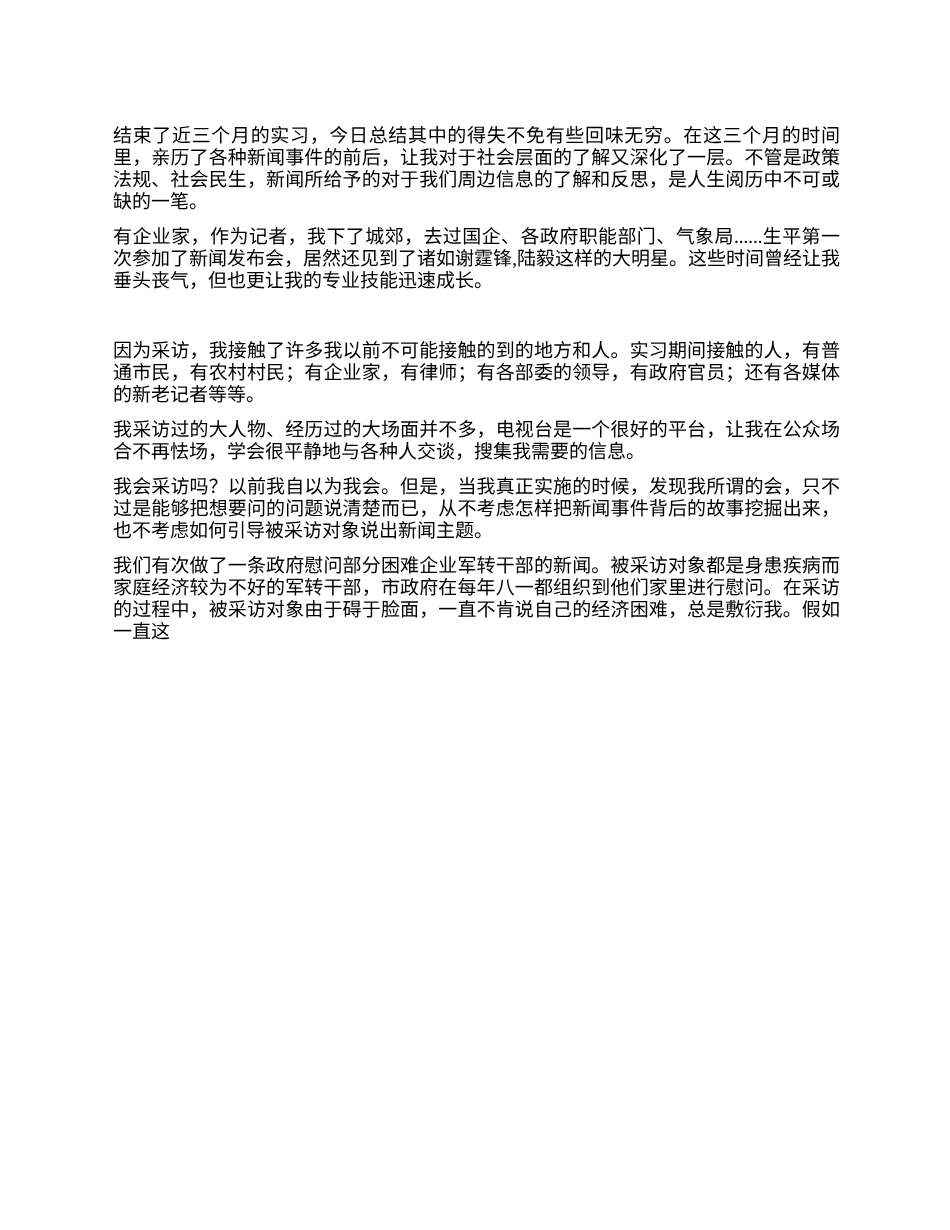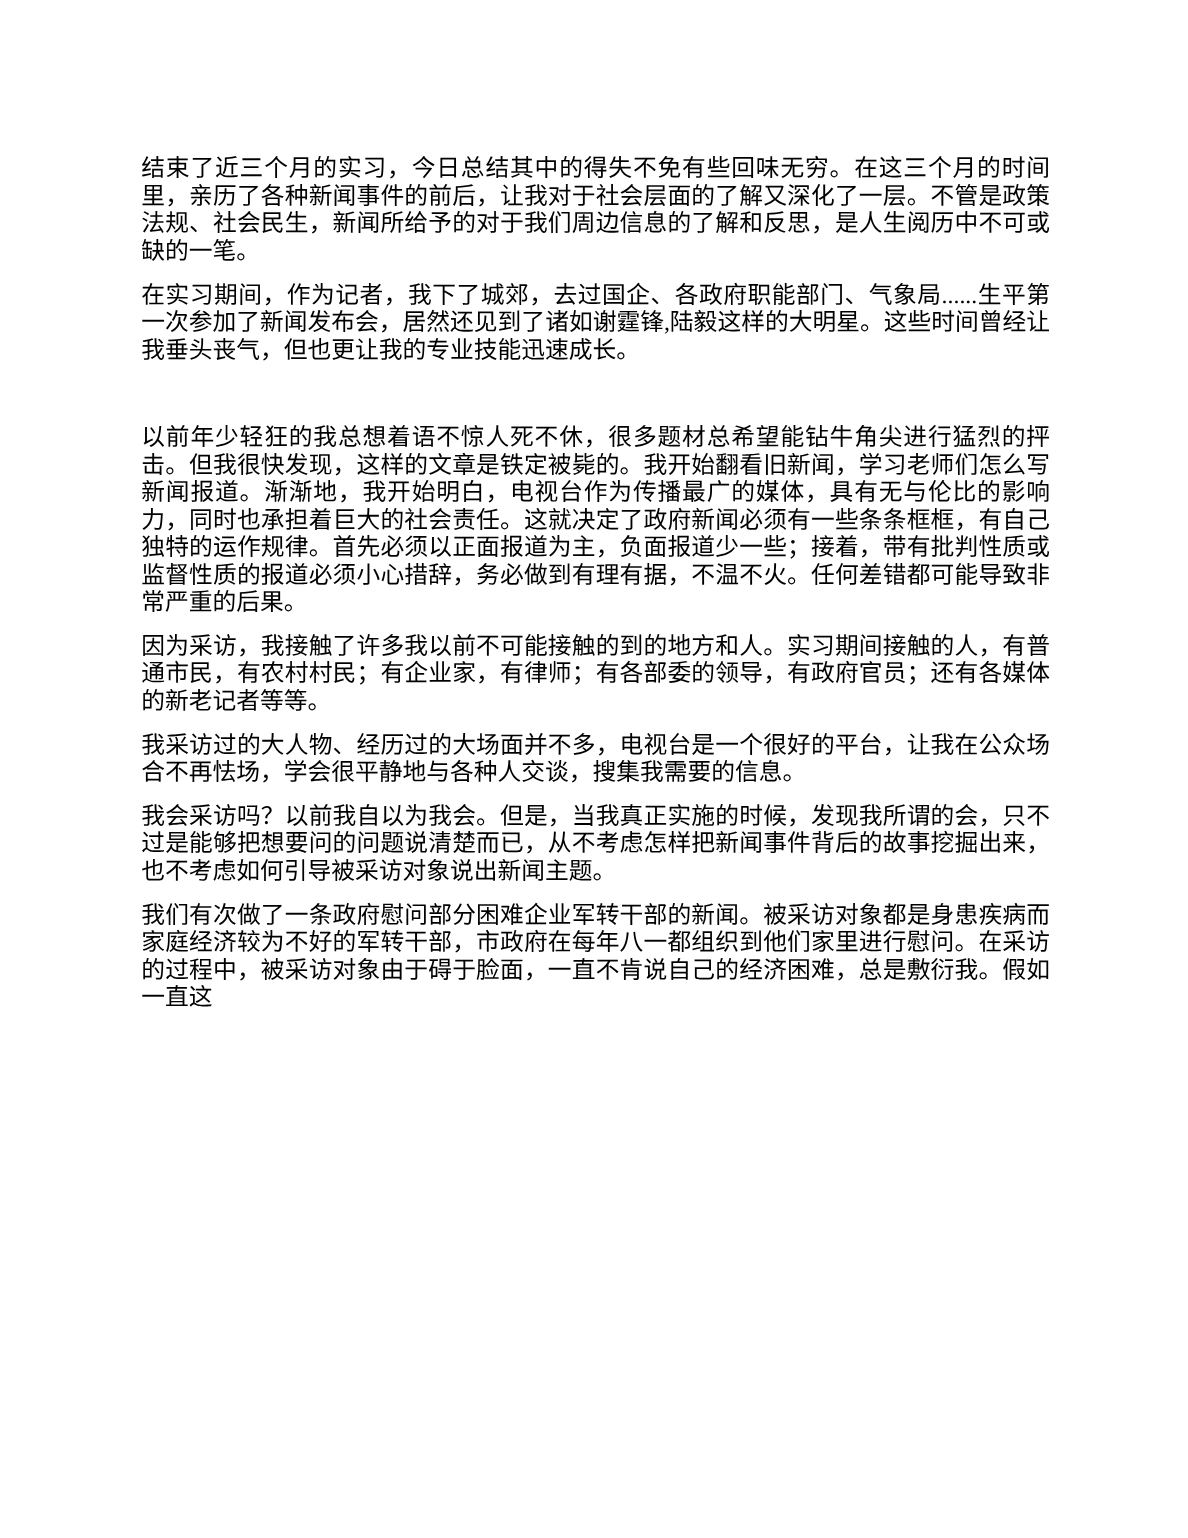--- a/index.html
+++ b/index.html
@@ -32,20 +32,19 @@
   .doc-page p.blank-line {
     height: 22px;
     margin: 0 0 13px 0;
   }
 </style>
 </head>
 <body>
 
 <div class="doc-page">
   <p>结束了近三个月的实习，今日总结其中的得失不免有些回味无穷。在这三个月的时间里，亲历了各种新闻事件的前后，让我对于社会层面的了解又深化了一层。不管是政策法规、社会民生，新闻所给予的对于我们周边信息的了解和反思，是人生阅历中不可或缺的一笔。</p>
-  <p>在实习期间，作为记者，我下了城郊，去过国企、各政府职能部门、气象局......生平第一次参加了新闻发布会，居然还见到了诸如谢霆锋,陆毅这样的大明星。这些时间曾经让我垂头丧气，但也更让我的专业技能迅速成长。</p>
+  <p>有企业家，作为记者，我下了城郊，去过国企、各政府职能部门、气象局......生平第一次参加了新闻发布会，居然还见到了诸如谢霆锋,陆毅这样的大明星。这些时间曾经让我垂头丧气，但也更让我的专业技能迅速成长。</p>
   <p class="blank-line"></p>
-  <p>以前年少轻狂的我总想着语不惊人死不休，很多题材总希望能钻牛角尖进行猛烈的抨击。但我很快发现，这样的文章是铁定被毙的。我开始翻看旧新闻，学习老师们怎么写新闻报道。渐渐地，我开始明白，电视台作为传播最广的媒体，具有无与伦比的影响力，同时也承担着巨大的社会责任。这就决定了政府新闻必须有一些条条框框，有自己独特的运作规律。首先必须以正面报道为主，负面报道少一些；接着，带有批判性质或监督性质的报道必须小心措辞，务必做到有理有据，不温不火。任何差错都可能导致非常严重的后果。</p>
   <p>因为采访，我接触了许多我以前不可能接触的到的地方和人。实习期间接触的人，有普通市民，有农村村民；有企业家，有律师；有各部委的领导，有政府官员；还有各媒体的新老记者等等。</p>
   <p>我采访过的大人物、经历过的大场面并不多，电视台是一个很好的平台，让我在公众场合不再怯场，学会很平静地与各种人交谈，搜集我需要的信息。</p>
   <p>我会采访吗？以前我自以为我会。但是，当我真正实施的时候，发现我所谓的会，只不过是能够把想要问的问题说清楚而已，从不考虑怎样把新闻事件背后的故事挖掘出来，也不考虑如何引导被采访对象说出新闻主题。</p>
   <p>我们有次做了一条政府慰问部分困难企业军转干部的新闻。被采访对象都是身患疾病而家庭经济较为不好的军转干部，市政府在每年八一都组织到他们家里进行慰问。在采访的过程中，被采访对象由于碍于脸面，一直不肯说自己的经济困难，总是敷衍我。假如一直这</p>
 </div>
 
 </body></html>

